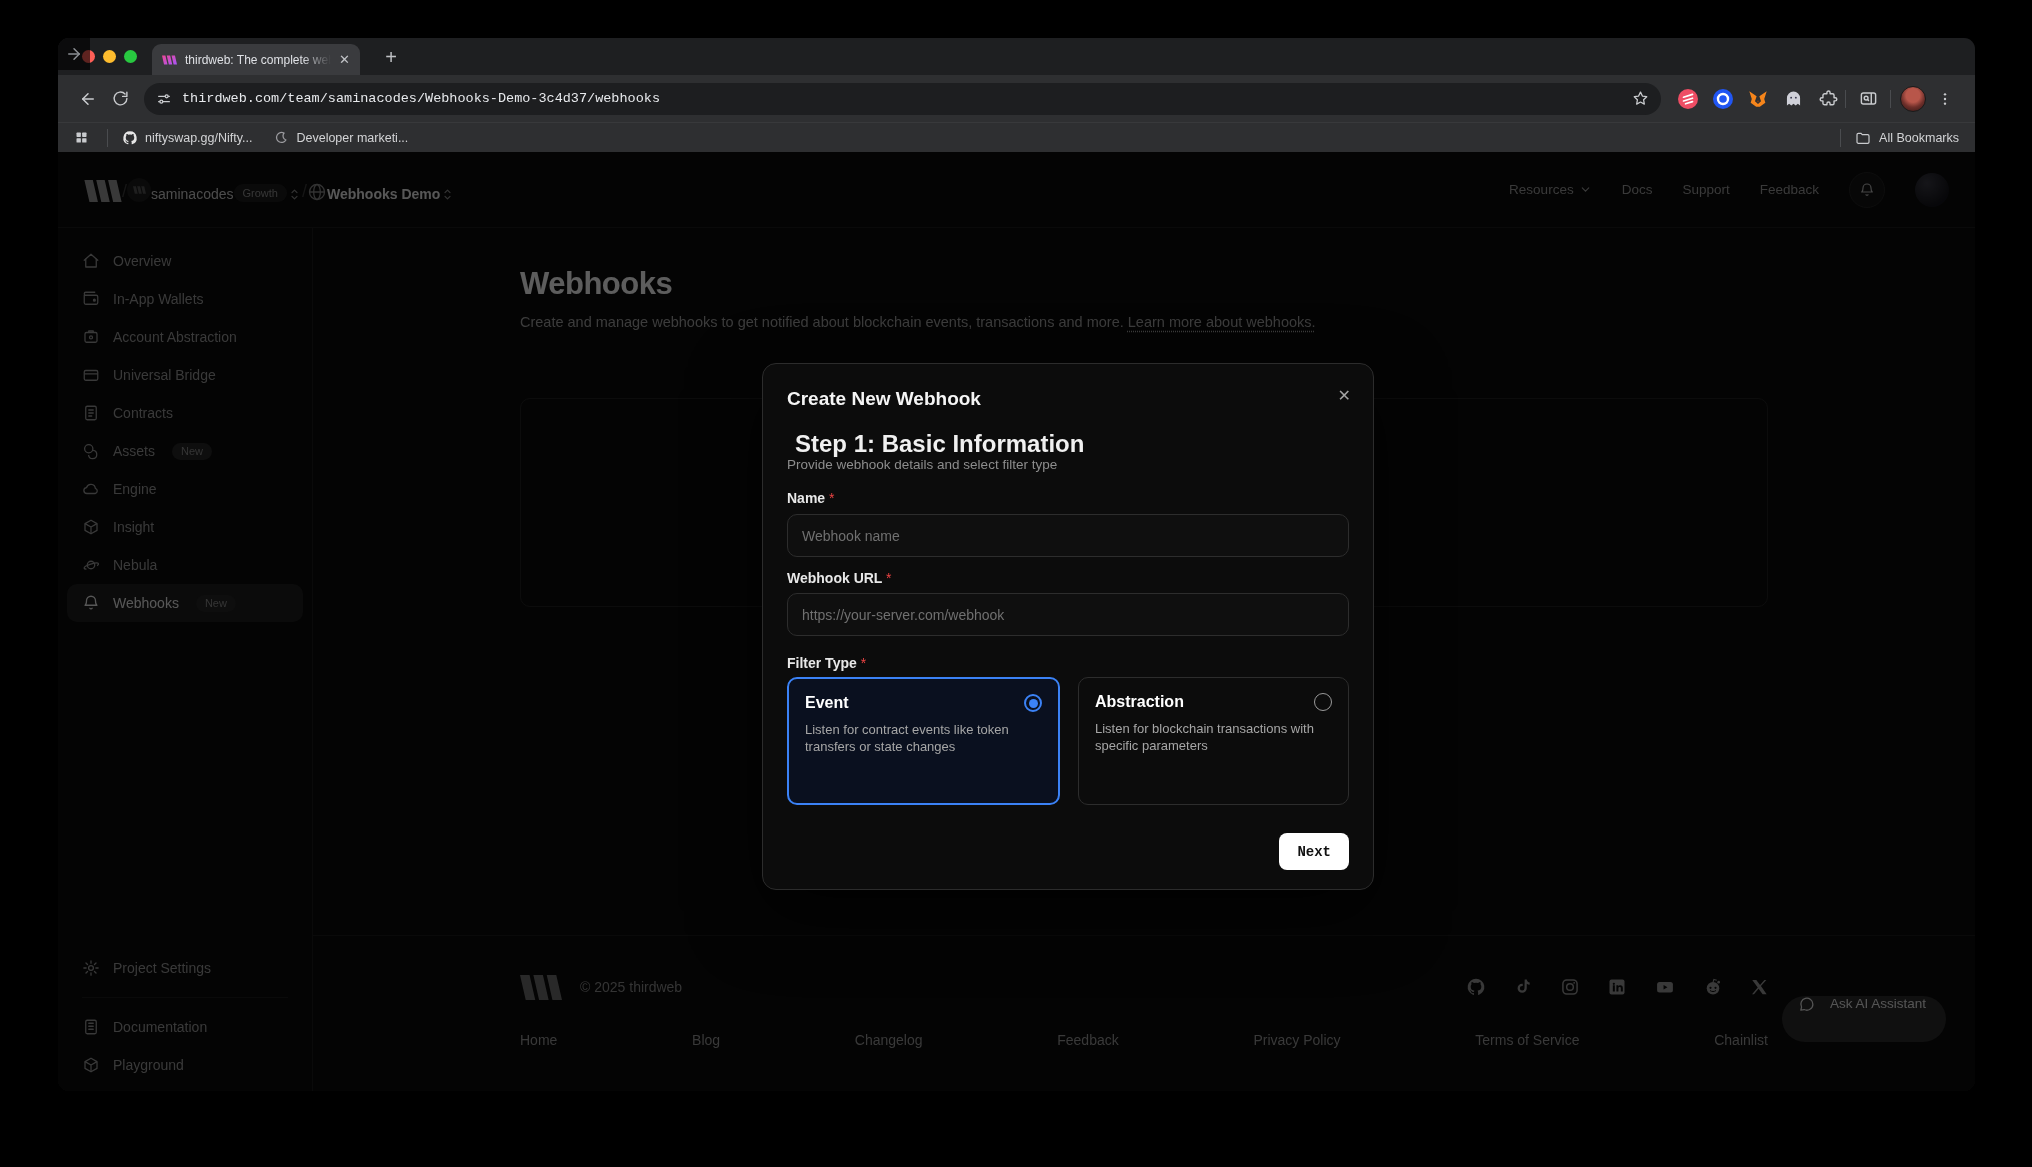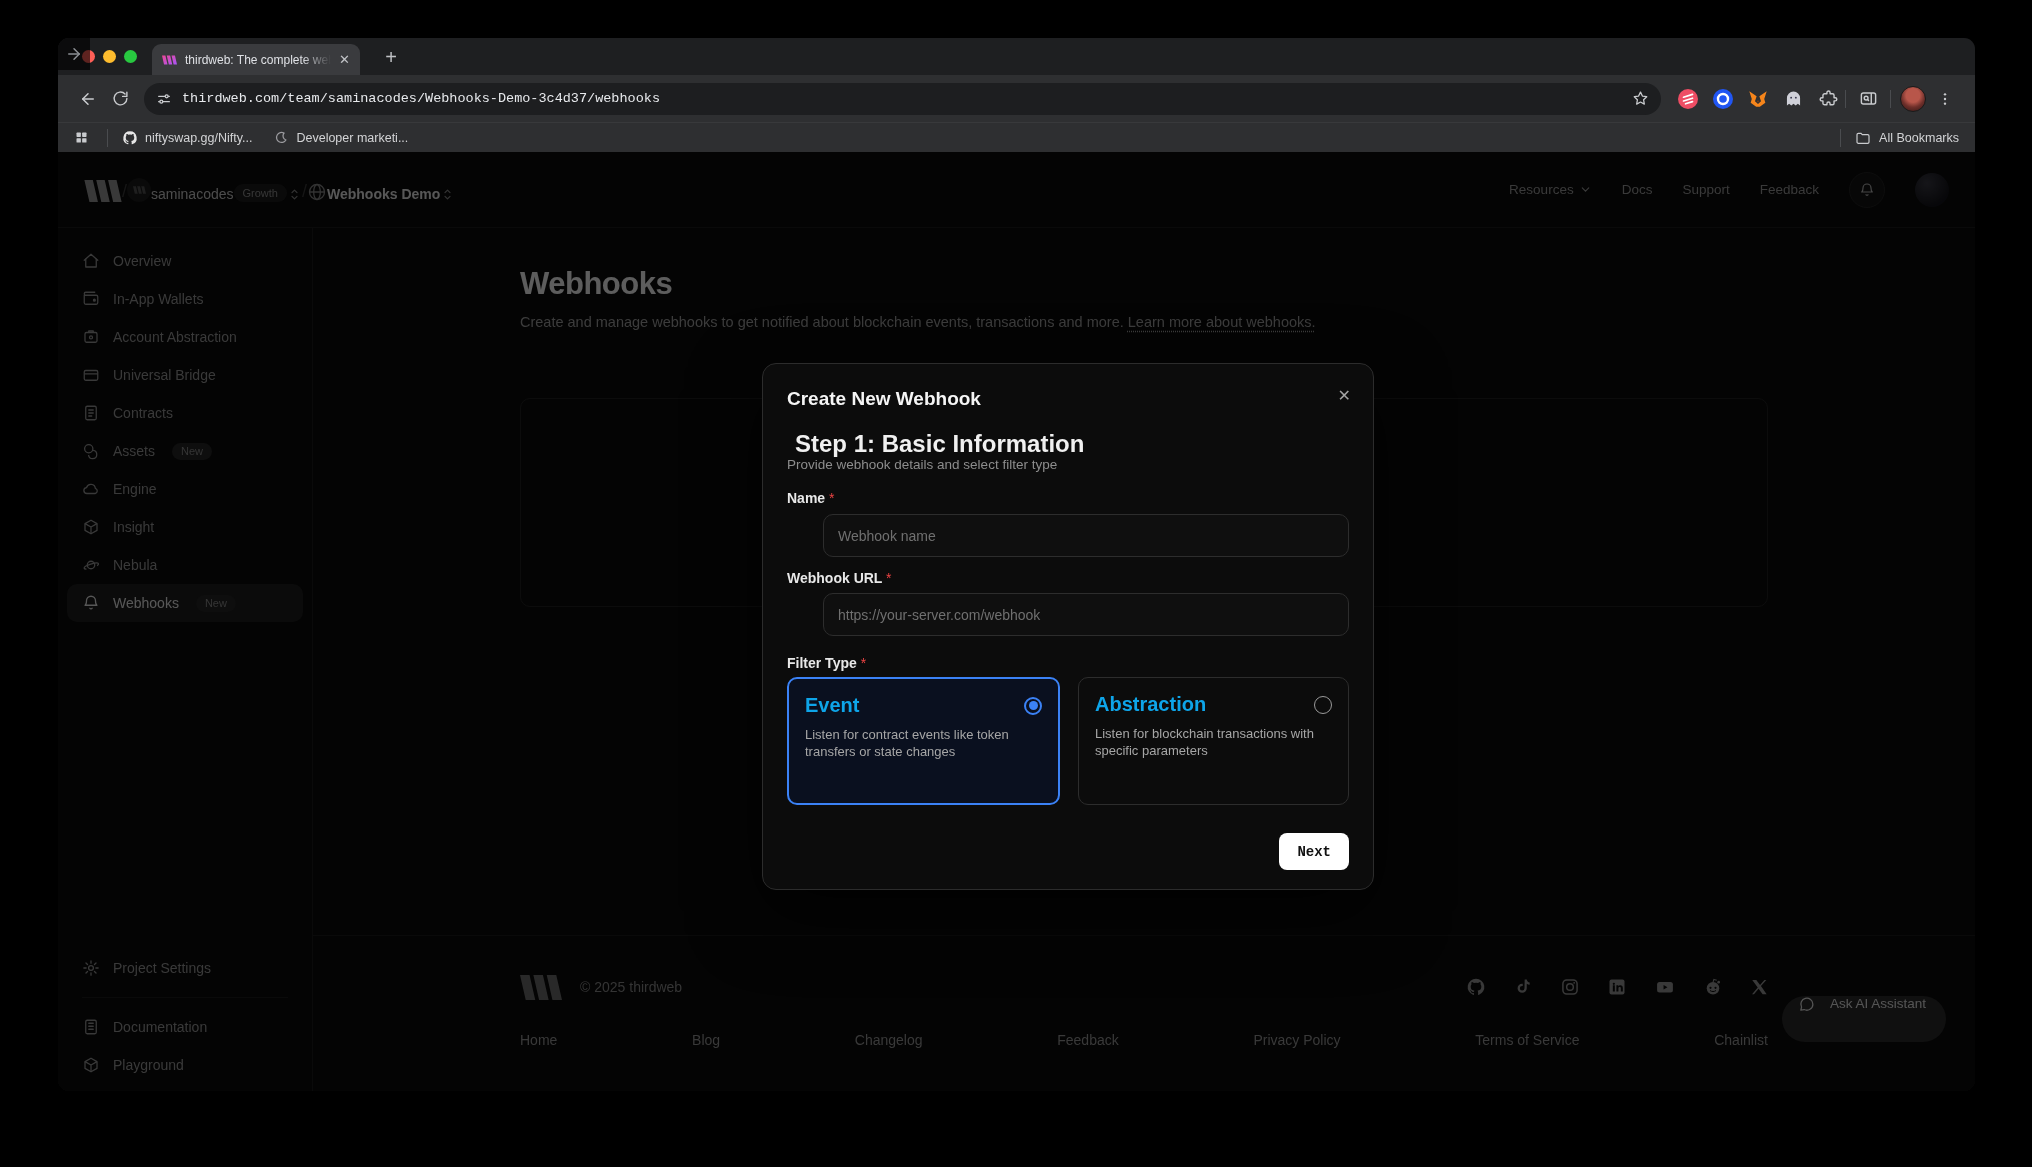--- a/index.html
+++ b/index.html
@@ -78,28 +78,28 @@
   .dim { position:absolute; inset:0; background:rgba(0,0,0,.63); z-index:6; }
 
   
   .modal { position:absolute; left:704px; top:211px; width:612px; height:527px; background:#0c0c0c; border:1px solid #2c2c2c; border-radius:14px; z-index:10; box-shadow:0 24px 70px rgba(0,0,0,.75); }
   .modal-title { position:absolute; left:24px; top:24px; font-size:19px; font-weight:700; color:#f5f5f5; }
   .modal-close { position:absolute; right:22px; top:24px; color:#a3a3a3; font-size:16px; line-height:1; }
   .step-title { position:absolute; left:32px; top:66px; font-size:24px; font-weight:700; color:#f0f0f0; }
   .step-sub { position:absolute; left:24px; top:93px; font-size:13.5px; color:#8d8d8d; }
   .field-label { position:absolute; left:24px; font-size:14px; font-weight:600; color:#e8e8e8; }
   .req { color:#ef4444; font-weight:400; }
-  .text-input { position:absolute; left:24px; right:24px; height:43px; background:#0f0f0f; border:1px solid #2d2d2d; border-radius:10px; padding:0 14px; font-size:14px; color:#e5e5e5; outline:none; font-family:"Liberation Sans", sans-serif;margin-left:36px; }
+  .text-input { position:absolute; left:24px; right:24px; height:43px; background:#0f0f0f; border:1px solid #2d2d2d; border-radius:10px; padding:0 14px; font-size:14px; color:#e5e5e5; outline:none; font-family:"Liberation Sans", sans-serif; }
   .text-input::placeholder { color:#707070; }
   .cards { position:absolute; left:24px; right:24px; top:313px; height:128px; display:flex; gap:18px; }
   .opt-card { flex:1; border-radius:10px; padding:15px 16px; position:relative; }
   .opt-card.selected { border:2px solid #3b82f6; background:#0a101f; }
   .opt-card.unselected { border:1px solid #2d2d2d; background:#0c0c0c; }
   .opt-head { display:flex; align-items:center; justify-content:space-between; }
-  .opt-title { font-size:20px; font-weight:700; color:#0ea5e9; }
+  .opt-title { font-size:16px; font-weight:700; color:#ffffff; }
   .radio { width:18px; height:18px; border-radius:50%; }
   .radio.on { border:2px solid #3b82f6; display:grid; place-items:center; }
   .radio.on::after { content:""; width:9px; height:9px; border-radius:50%; background:#3b82f6; }
   .radio.off { border:1.5px solid #9a9a9a; }
   .opt-desc { margin-top:10px; font-size:13px; color:#a6a6a6; line-height:1.28; }
   .next-btn { position:absolute; right:24px; top:469px; height:37px; padding:0 18px; background:#fff; color:#111; border:none; border-radius:8px; font-size:14px; font-weight:600; font-family:Liberation Mono, monospace; }
 
   svg { display:block; }
 </style>
 </head>

